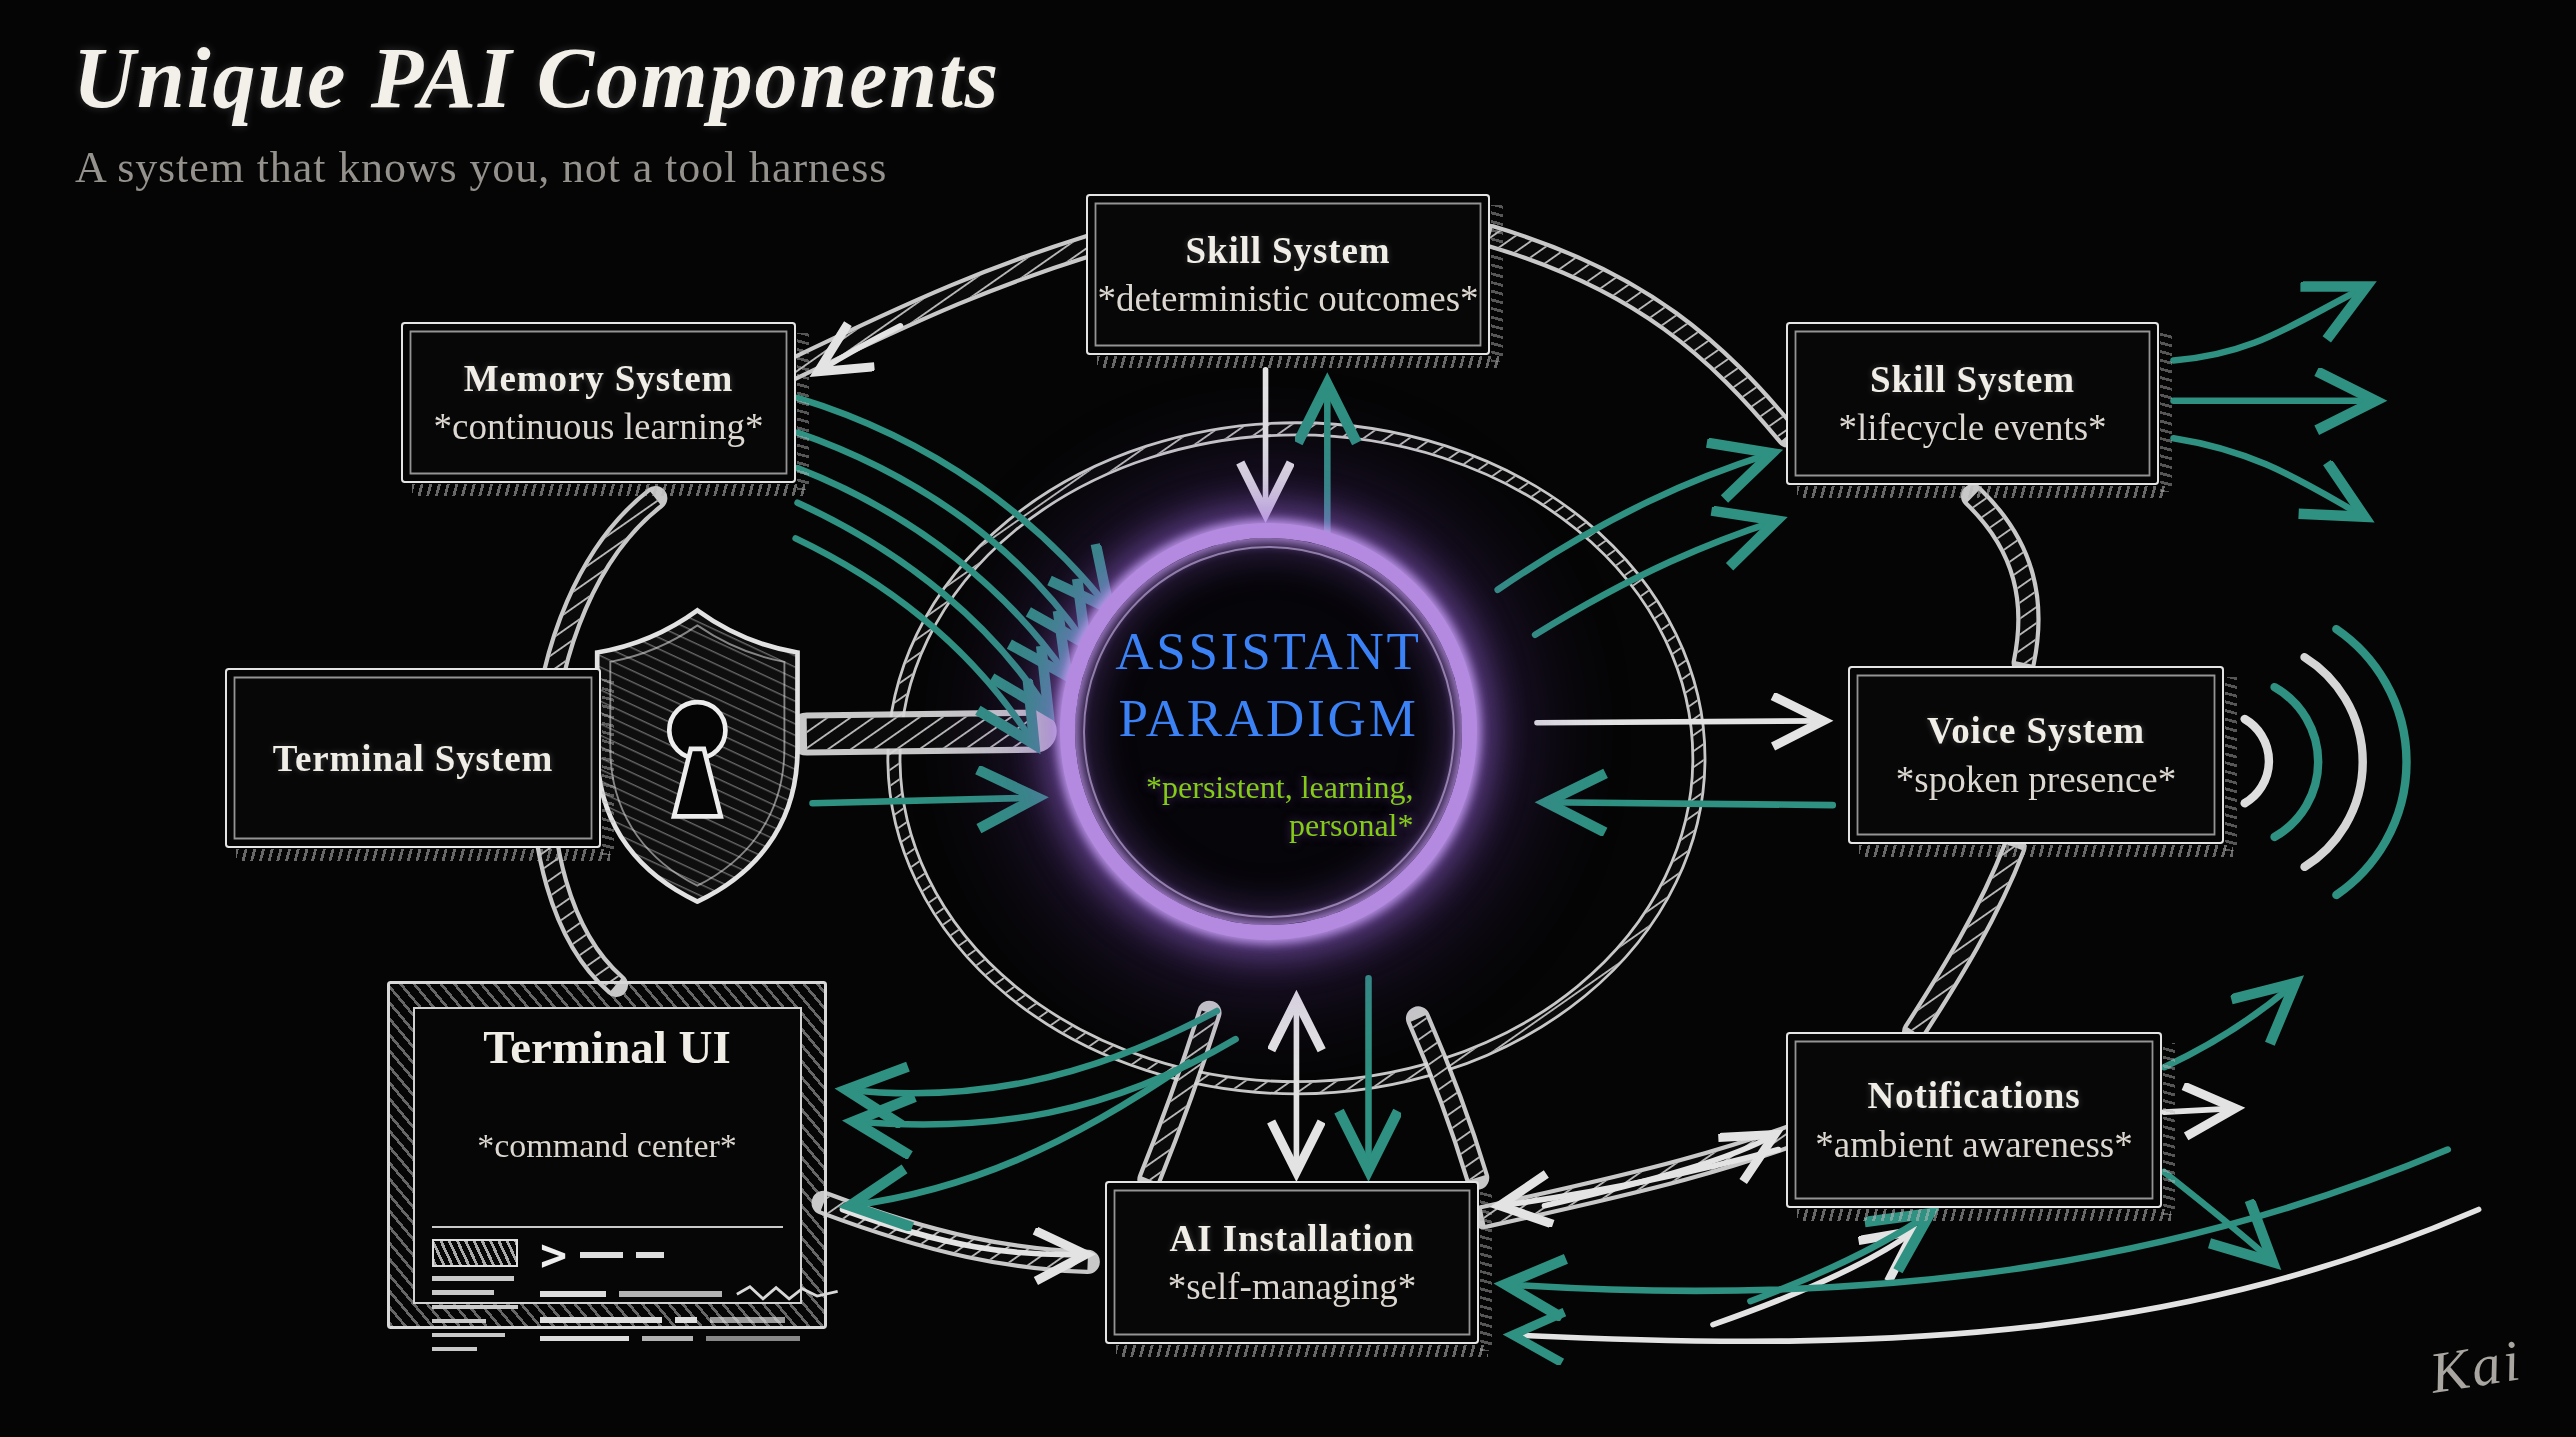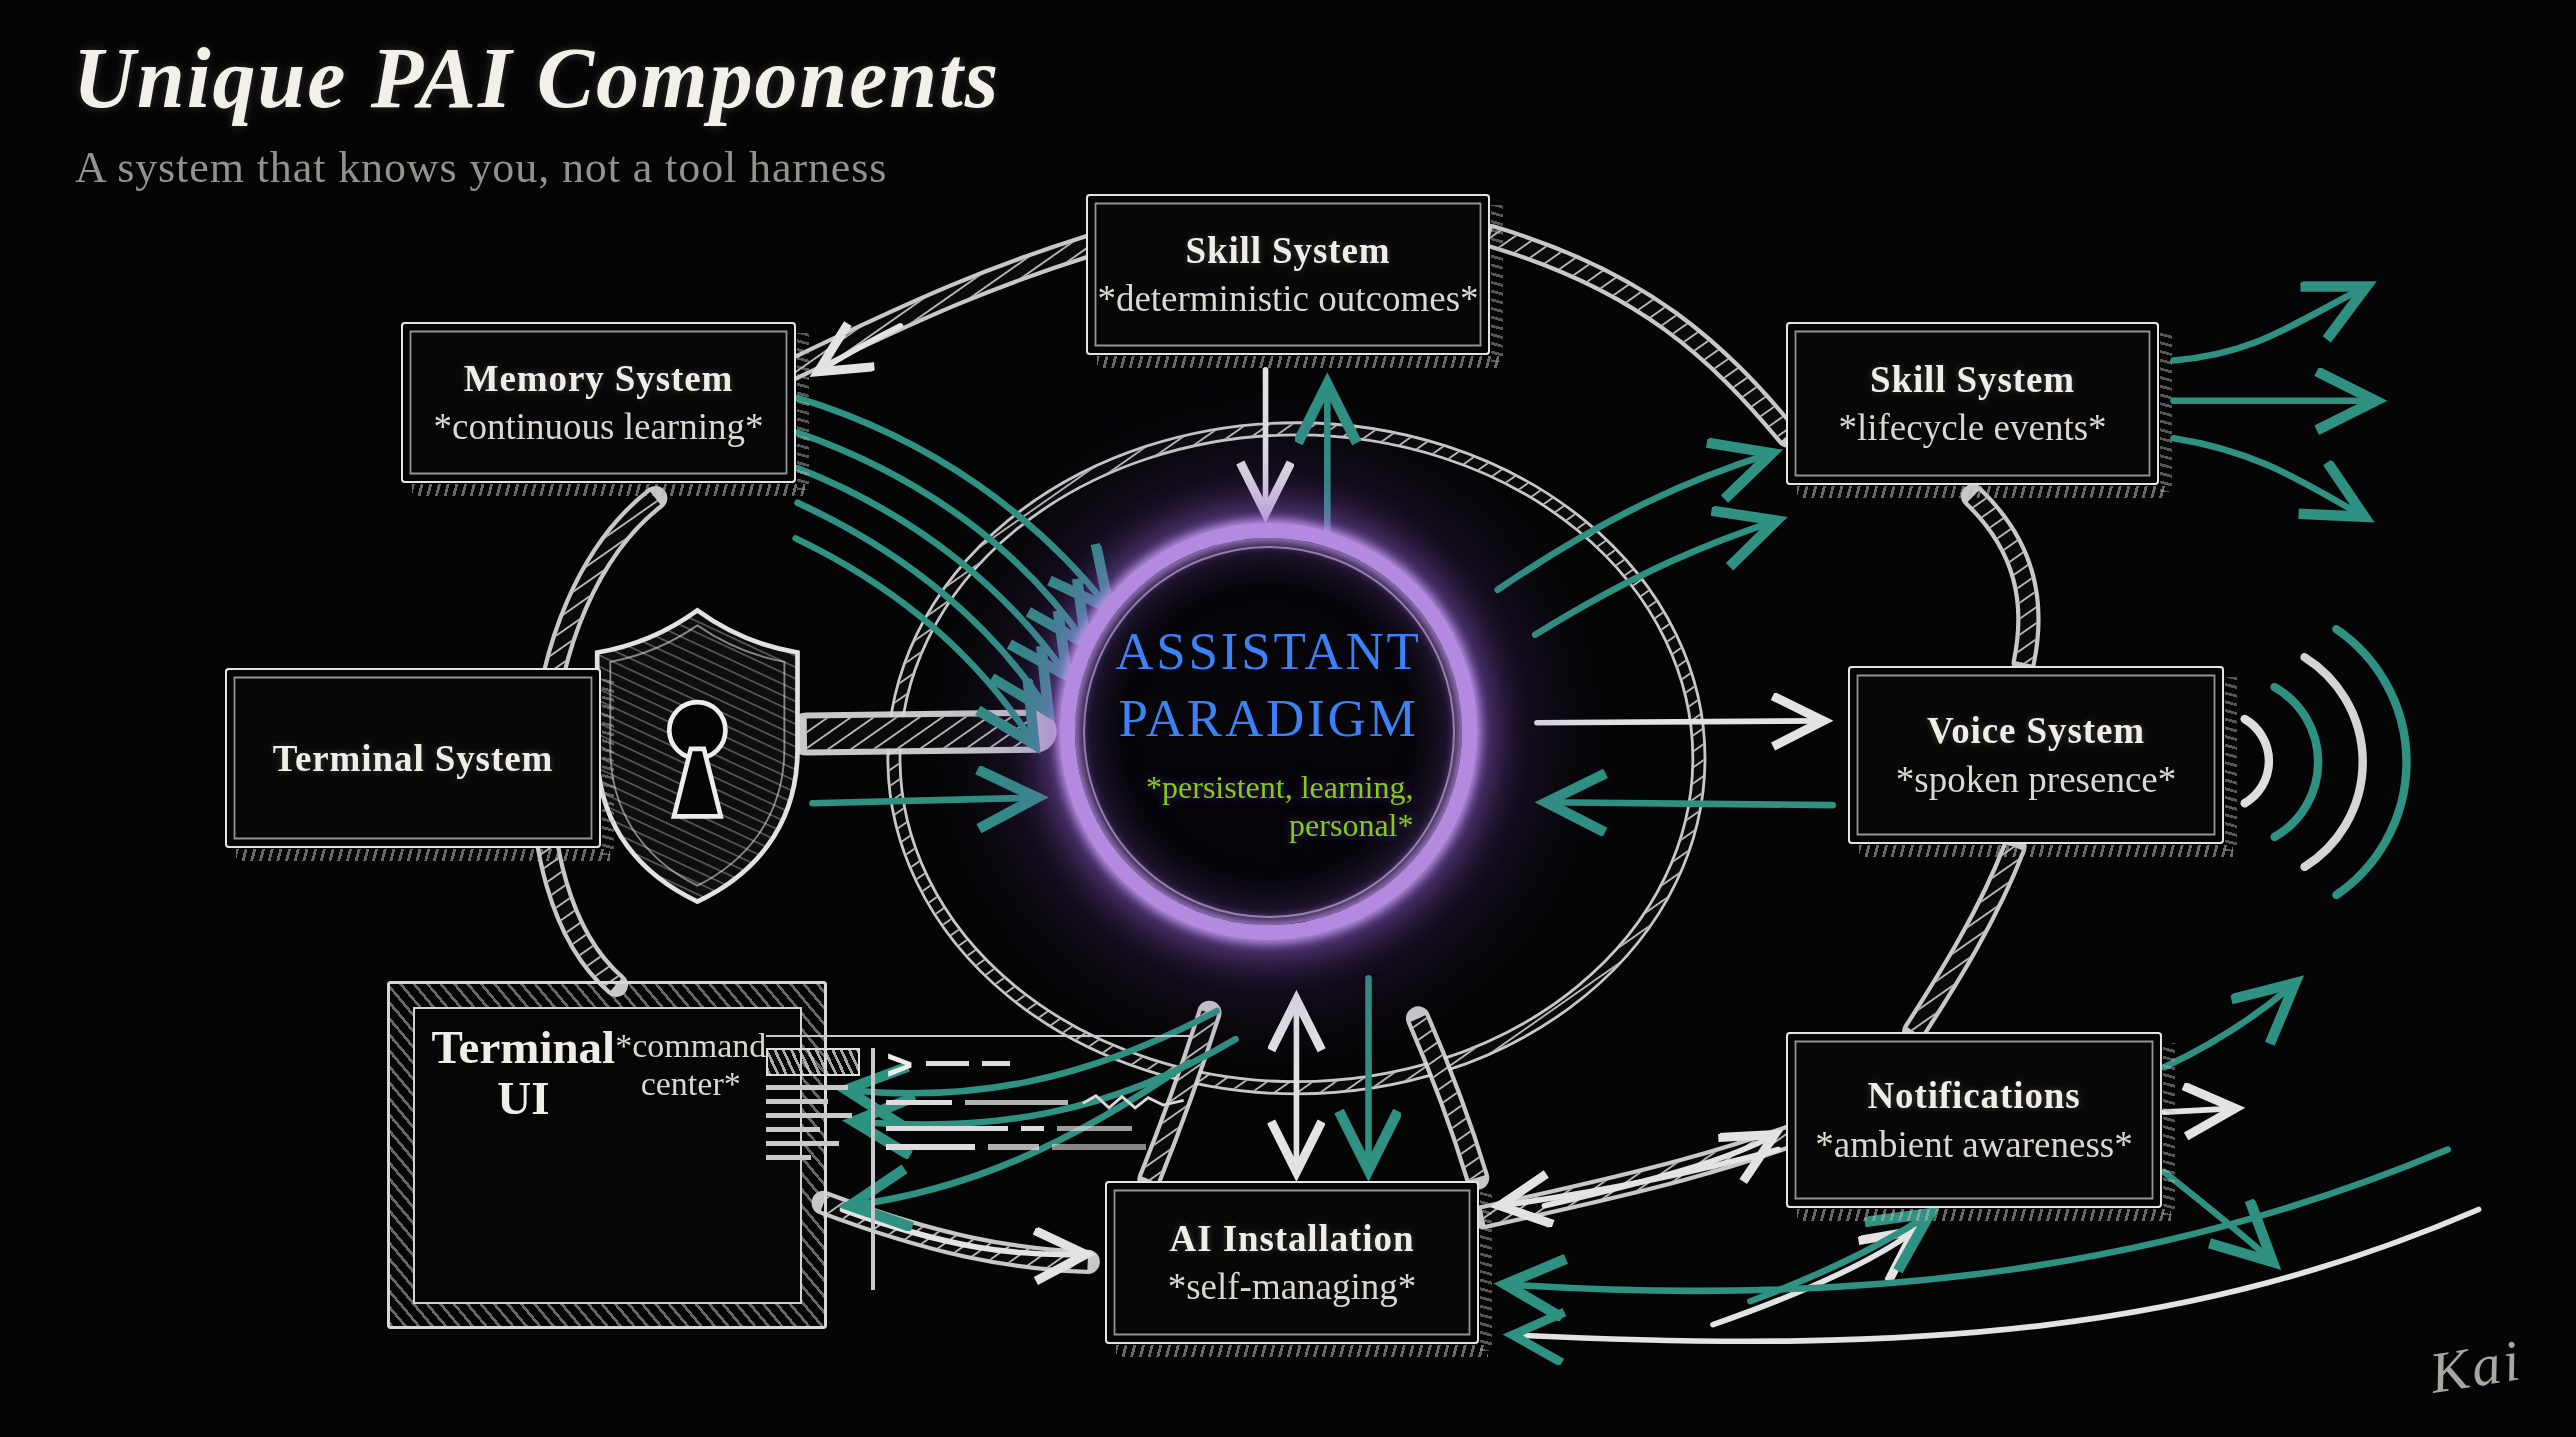--- a/index.html
+++ b/index.html
@@ -56,21 +56,21 @@
   .center-title{font-size:53px;color:#3b82f6;letter-spacing:2.8px;text-align:center;
     width:318px;line-height:1.25;}
   .center-sub{font-size:32px;color:#84cc16;text-align:right;width:290px;line-height:1.2;
     text-shadow:0 0 9.4px rgba(150,90,220,.5);}
 
   
   #node-terminal{position:absolute;z-index:2;left:387px;top:981px;width:440px;height:348px;
     border:3.7px solid #d8d8d8;border-radius:3.7px;padding:22.5px;
     background:repeating-linear-gradient(50deg,rgba(200,200,200,.5) 0 2.8px,rgba(20,20,20,0) 2.8px 10.3px);}
   .term-inner{width:100%;height:100%;background:#060606;border:2.8px solid #d2d2d2;
-    padding:13px 17px 11.2px;display:flex;flex-direction:row;}
+    padding:13px 17px 11.2px;display:flex;flex-direction:column;gap:48px;}
   .term-title{font-size:47px;font-weight:700;color:#f0ede7;text-align:center;line-height:1.1;}
   .term-sub{font-size:34px;color:#dcd7d0;text-align:center;margin-top:5.6px;}
   .term-screen{border-top:2.8px solid #c9c9c9;margin-top:13px;padding-top:11.2px;
     display:flex;gap:11.2px;flex:1;}
   .t-left{width:94px;display:flex;flex-direction:column;gap:9.4px;}
   .t-tab{height:28px;border:2.8px solid #ddd;
     background:repeating-linear-gradient(65deg,rgba(210,210,210,.8) 0 2.8px,transparent 2.8px 7.5px);}
   .t-bar{height:4.7px;background:#c9c9c9;}
   .t-vdiv{width:3.7px;background:#c9c9c9;}
   .t-right{flex:1;display:flex;flex-direction:column;gap:13px;}

